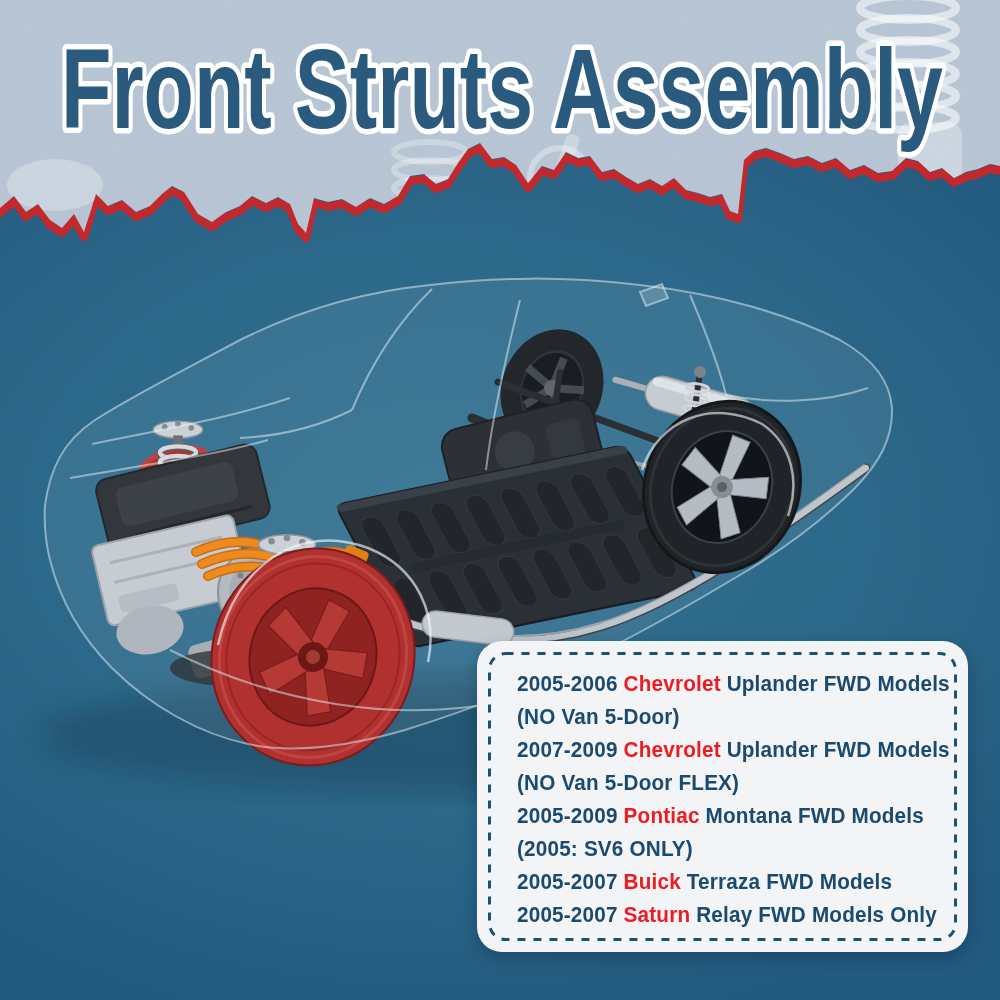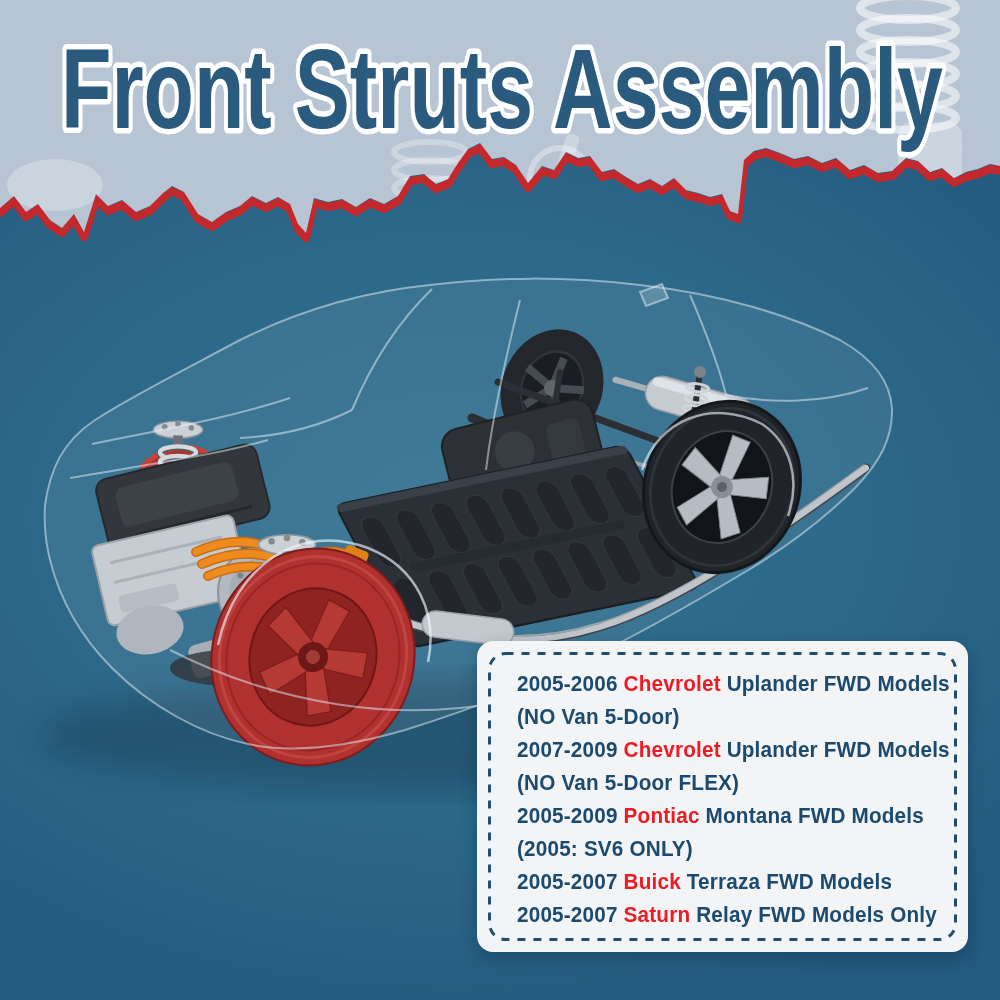--- a/index.html
+++ b/index.html
@@ -5,21 +5,21 @@
   html,body{margin:0;padding:0;}
   .page{
     position:relative;width:1000px;height:1000px;overflow:hidden;
     background:radial-gradient(ellipse 760px 520px at 45% 52%, var(--bg_center) 0%, #2c6889 55%, var(--bg_edge) 100%);
     font-family:"Liberation Sans",sans-serif;
   }
   .scene{position:absolute;left:0;top:0;}
   
   .compat-box{
     position:absolute;left:477px;top:641px;width:491px;height:311px;
-    background:var(--box_bg);border-radius:16px;
+    background:var(--box_bg);border-radius:25px;
     box-shadow:0 6px 16px rgba(8,30,50,.3);
   }
   .compat-dash{position:absolute;left:0;top:0;}
   .compat-text{position:absolute;left:40px;top:26px;right:14px;}
   .line{
     font-weight:700;font-size:22.5px;line-height:33px;color:var(--text_navy);
     white-space:nowrap;transform:scaleX(.92);transform-origin:0 50%;
     letter-spacing:.2px;
   }
   .seg-red{color:var(--brand_red);}

